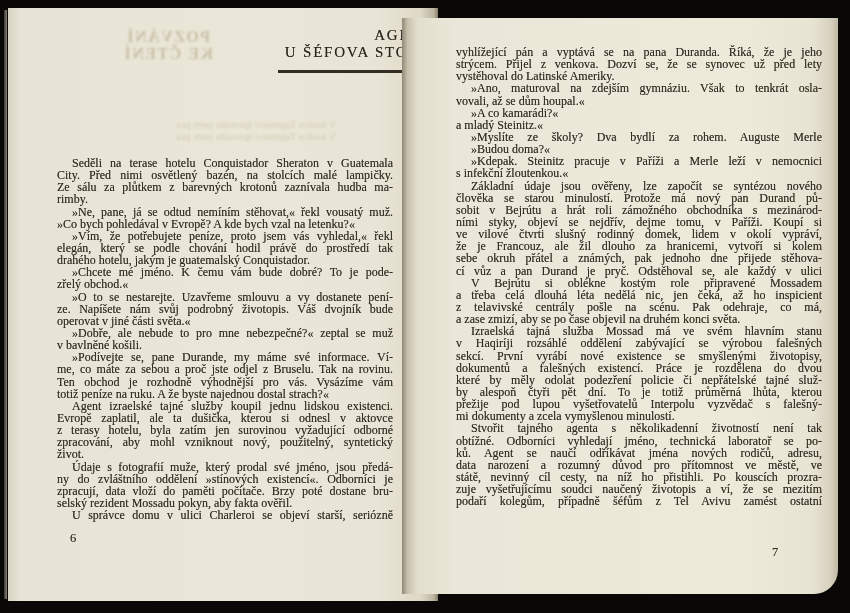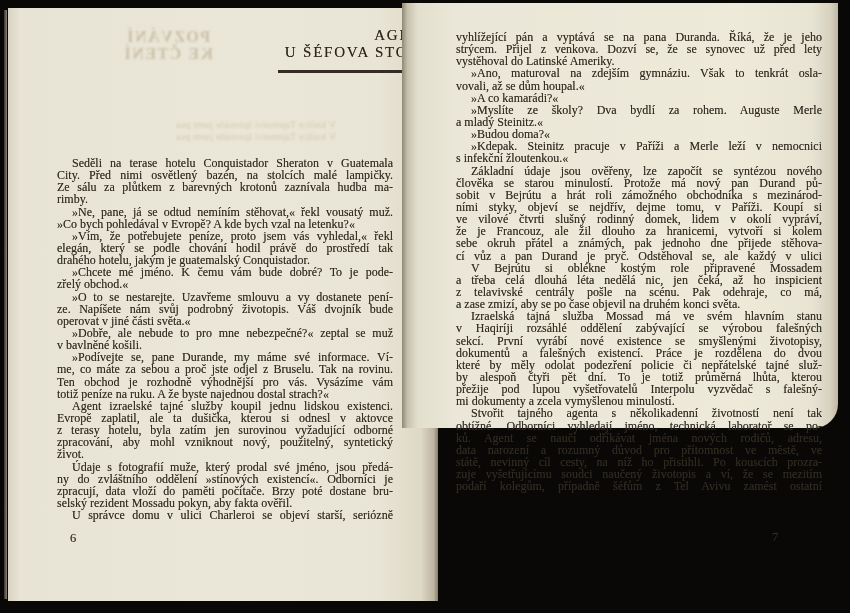--- a/index.html
+++ b/index.html
@@ -8,21 +8,21 @@
     background:#0a0806;
     font-family:"Liberation Serif","DejaVu Serif",serif;
   }
   .book{position:absolute;inset:0;}
   .page{position:absolute;color:#2f2920;}
   .page-left{
     left:8px;top:8px;width:430px;height:593px;
     background:linear-gradient(90deg,#d8d3c2 0px,#e8e4d5 12px,#ebe7d8 55%,#e9e5d6 86%,#ded8c6 96%,#bcb4a0 99%,#877f6d 100%);
   }
   .page-right{
-    left:402px;top:3px;width:436px;height:425px;
+    left:402px;top:18px;width:436px;height:576px;
     border-radius:0 0 24px 0;
     background:linear-gradient(90deg,#8e8876 0%,#c7c1ae 1.3%,#e3dfce 3.6%,#ebe7d8 12%,#edeada 78%,#e8e4d4 94%,#d7d1be 98.2%,#bfb8a4 100%);
   }
   .page-edge-left{
     position:absolute;left:4px;top:10px;width:3px;height:589px;
     background:linear-gradient(90deg,#3a352b,#8d8577);
   }
   .chapter-title{
     position:absolute;top:19px;right:4px;text-align:right;
     font-size:15px;line-height:17px;letter-spacing:1.8px;color:#2b251d;
@@ -131,22 +131,22 @@
   </div>
 
   <div class="page page-right">
     <div class="body-text body-right">
         <div class="line">vyhlížející pán a vyptává se na pana Duranda. Říká, že je jeho</div>
         <div class="line">strýcem. Přijel z venkova. Dozví se, že se synovec už před lety</div>
         <div class="line last">vystěhoval do Latinské Ameriky.</div>
         <div class="line indent">»Ano, maturoval na zdejším gymnáziu. Však to tenkrát osla-</div>
         <div class="line last">vovali, až se dům houpal.«</div>
         <div class="line indent last">»A co kamarádi?«</div>
+        <div class="line last">a mladý Steinitz.«</div>
         <div class="line indent">»Myslíte ze školy? Dva bydlí za rohem. Auguste Merle</div>
-        <div class="line last">a mladý Steinitz.«</div>
         <div class="line indent last">»Budou doma?«</div>
         <div class="line indent">»Kdepak. Steinitz pracuje v Paříži a Merle leží v nemocnici</div>
         <div class="line last">s infekční žloutenkou.«</div>
         <div class="line indent">Základní údaje jsou ověřeny, lze započít se syntézou nového</div>
         <div class="line">člověka se starou minulostí. Protože má nový pan Durand pů-</div>
         <div class="line">sobit v Bejrútu a hrát roli zámožného obchodníka s mezinárod-</div>
         <div class="line">ními styky, objeví se nejdřív, dejme tomu, v Paříži. Koupí si</div>
         <div class="line">ve vilové čtvrti slušný rodinný domek, lidem v okolí vypráví,</div>
         <div class="line">že je Francouz, ale žil dlouho za hranicemi, vytvoří si kolem</div>
         <div class="line">sebe okruh přátel a známých, pak jednoho dne přijede stěhova-</div>

